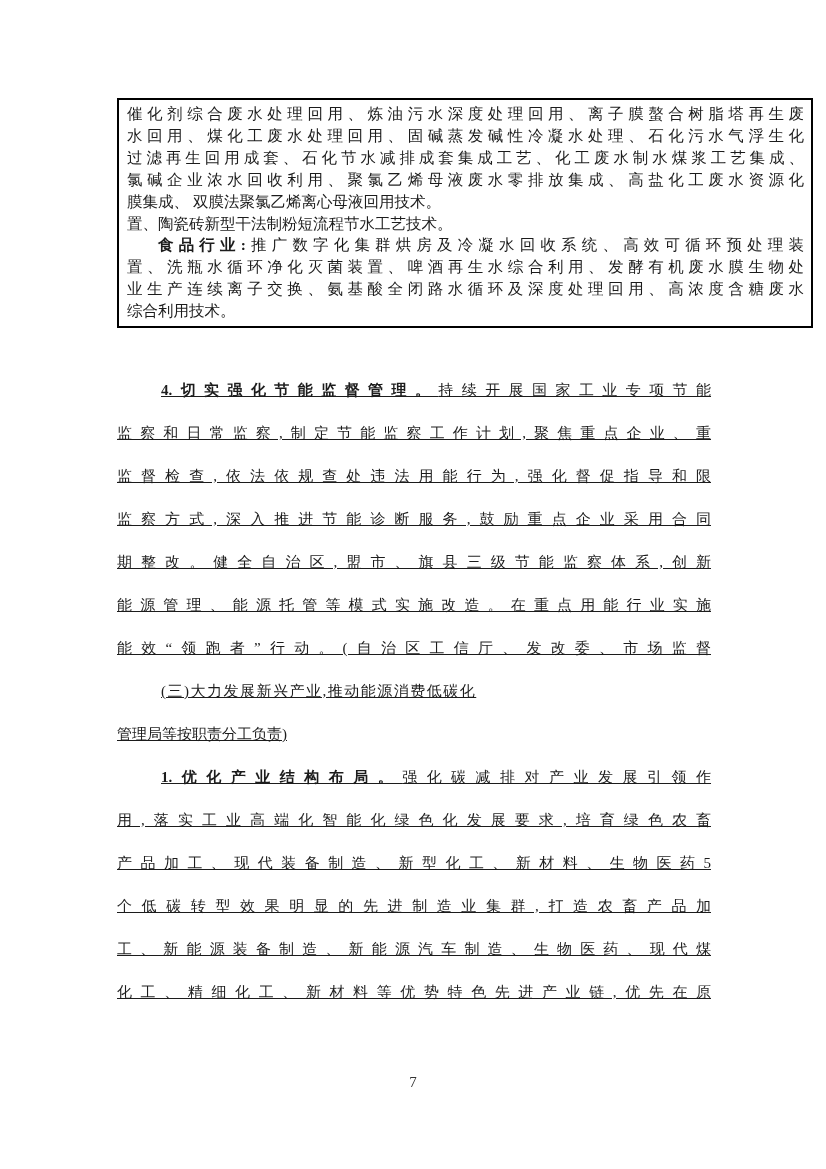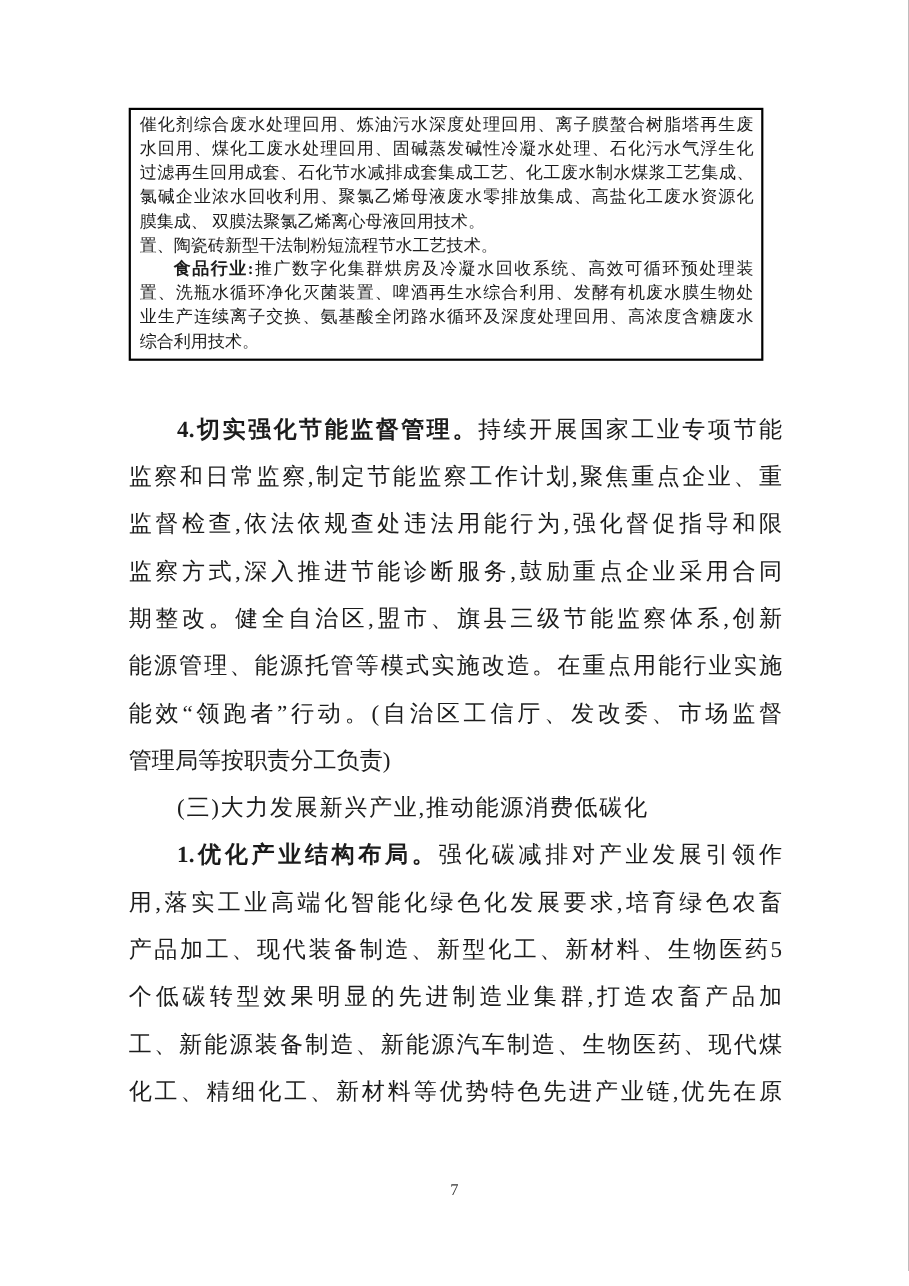--- a/index.html
+++ b/index.html
@@ -2,30 +2,30 @@
 <html><head>
 <meta charset="utf-8">
 <style>
   html,body { margin:0; padding:0; background:#888; }
   .page {
     position:relative; width:826px; height:1169px; background:#ffffff;
     font-family:"Liberation Serif","DejaVu Serif",serif; color:#1c1c1c;
     margin:0 auto; overflow:hidden;
   }
   .tech-box {
-    position:absolute; left:117px; top:98px; width:577px; box-sizing:border-box;
+    position:absolute; left:117px; top:98px; width:696px; box-sizing:border-box;
     border:2px solid #000; padding:3px 7px 4px 8px;
     font-size:15.5px; line-height:21.9px;
   }
   .bline { text-align:justify; text-justify:inter-character; }
   .jl { text-align-last:justify; }
   .indent1 { text-indent:31px; }
   .body-text {
     position:absolute; left:117px; top:369px; width:594px;
-    font-size:21px; line-height:43px;
+    font-size:15px; line-height:43px;text-decoration:underline;
   }
   .mline { text-align:justify; text-justify:inter-character; }
   .indent2 { text-indent:44px; }
   .bold { font-weight:bold; }
   .heading3 { letter-spacing:1.5px; }
   .page-number {
     position:absolute; top:1074px; left:0; width:100%;
     text-align:center; font-size:15px; color:#333;
   }
 </style>
@@ -50,23 +50,23 @@
   </div>
 
   <div class="body-text">
     <div class="mline jl indent2"><span class="bold">4.切实强化节能监督管理。</span><span>持续开展国家工业专项节能</span></div>
     <div class="mline jl">监察和日常监察,制定节能监察工作计划,聚焦重点企业、重</div>
     <div class="mline jl">监督检查,依法依规查处违法用能行为,强化督促指导和限</div>
     <div class="mline jl">监察方式,深入推进节能诊断服务,鼓励重点企业采用合同</div>
     <div class="mline jl">期整改。健全自治区,盟市、旗县三级节能监察体系,创新</div>
     <div class="mline jl">能源管理、能源托管等模式实施改造。在重点用能行业实施</div>
     <div class="mline jl">能效“领跑者”行动。(自治区工信厅、发改委、市场监督</div>
+    <div class="mline heading3 indent2">(三)大力发展新兴产业,推动能源消费低碳化</div>
+
     <div class="mline">管理局等按职责分工负责)</div>
-
-    <div class="mline heading3 indent2">(三)大力发展新兴产业,推动能源消费低碳化</div>
 
     <div class="mline jl indent2"><span class="bold">1.优化产业结构布局。</span><span>强化碳减排对产业发展引领作</span></div>
     <div class="mline jl">用,落实工业高端化智能化绿色化发展要求,培育绿色农畜</div>
     <div class="mline jl">产品加工、现代装备制造、新型化工、新材料、生物医药5</div>
     <div class="mline jl">个低碳转型效果明显的先进制造业集群,打造农畜产品加</div>
     <div class="mline jl">工、新能源装备制造、新能源汽车制造、生物医药、现代煤</div>
     <div class="mline jl">化工、精细化工、新材料等优势特色先进产业链,优先在原</div>
   </div>
 
   <div class="page-number">7</div>

